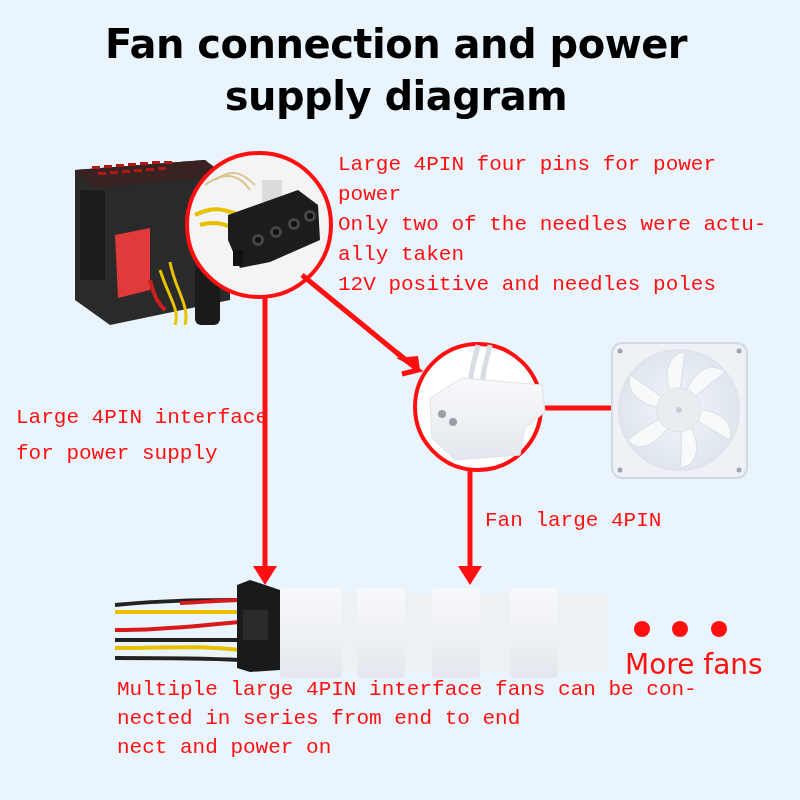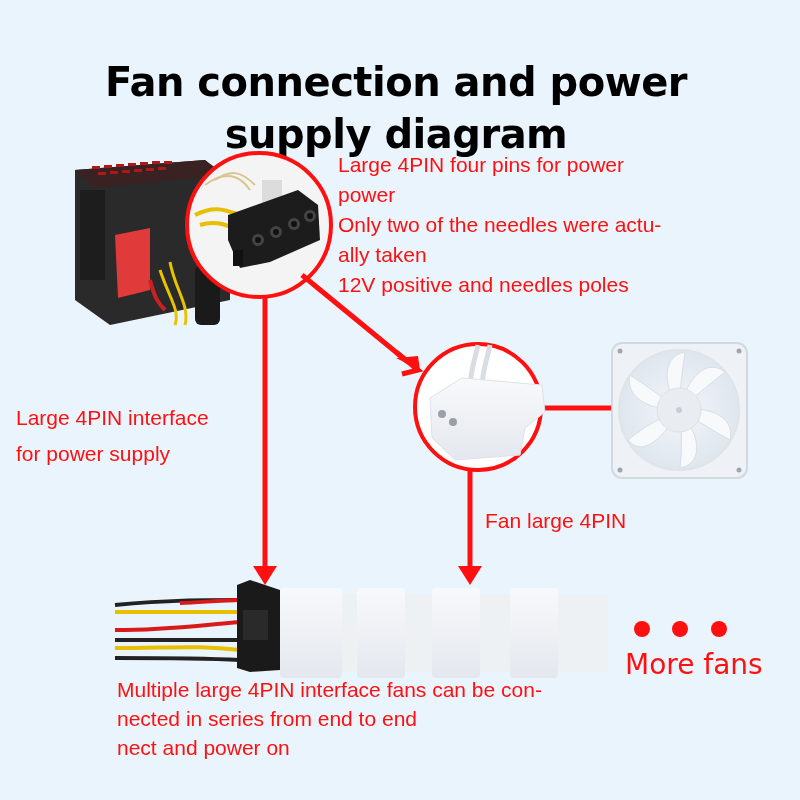--- a/index.html
+++ b/index.html
@@ -1,18 +1,18 @@
 <!DOCTYPE html>
 <html><head>
 <meta charset="utf-8">
 <style>
   html, body { margin: 0; padding: 0; }
   body { width: 800px; height: 800px; background: #eaf4fc; position: relative; overflow: hidden; font-family: "Liberation Sans", sans-serif; }
-  .title { position: absolute; left: 0; width: 792px; top: 18px; text-align: center; font-family: "DejaVu Sans", sans-serif; font-weight: bold; font-size: 40px; line-height: 52px; color: #000; letter-spacing: -0.5px; margin-top: 38px; }
-  .red-text { position: absolute; color: #ff1010; font-family: Liberation Sans, sans-serif; font-size: 21px; line-height: 30px; }
+  .title { position: absolute; left: 0; width: 792px; top: 18px; text-align: center; font-family: "DejaVu Sans", sans-serif; font-weight: bold; font-size: 40px; line-height: 52px; color: #000; letter-spacing: -0.5px; }
+  .red-text { position: absolute; color: #ff1010; font-family: Liberation Mono, monospace; font-size: 21px; line-height: 30px; }
   svg.overlay { position: absolute; left: 0; top: 0; }
   .more { position: absolute; left: 625px; top: 648px; color: #ff1010; font-family: "DejaVu Sans", sans-serif; font-size: 28px; text-align: center; }
   .dot { position: absolute; width: 16px; height: 16px; border-radius: 50%; background: #ff1010; top: 621px; }
 </style>
 </head>
 <body>
 
 <div class="title">
   <div>Fan connection and power</div>
   <div>supply diagram</div>

